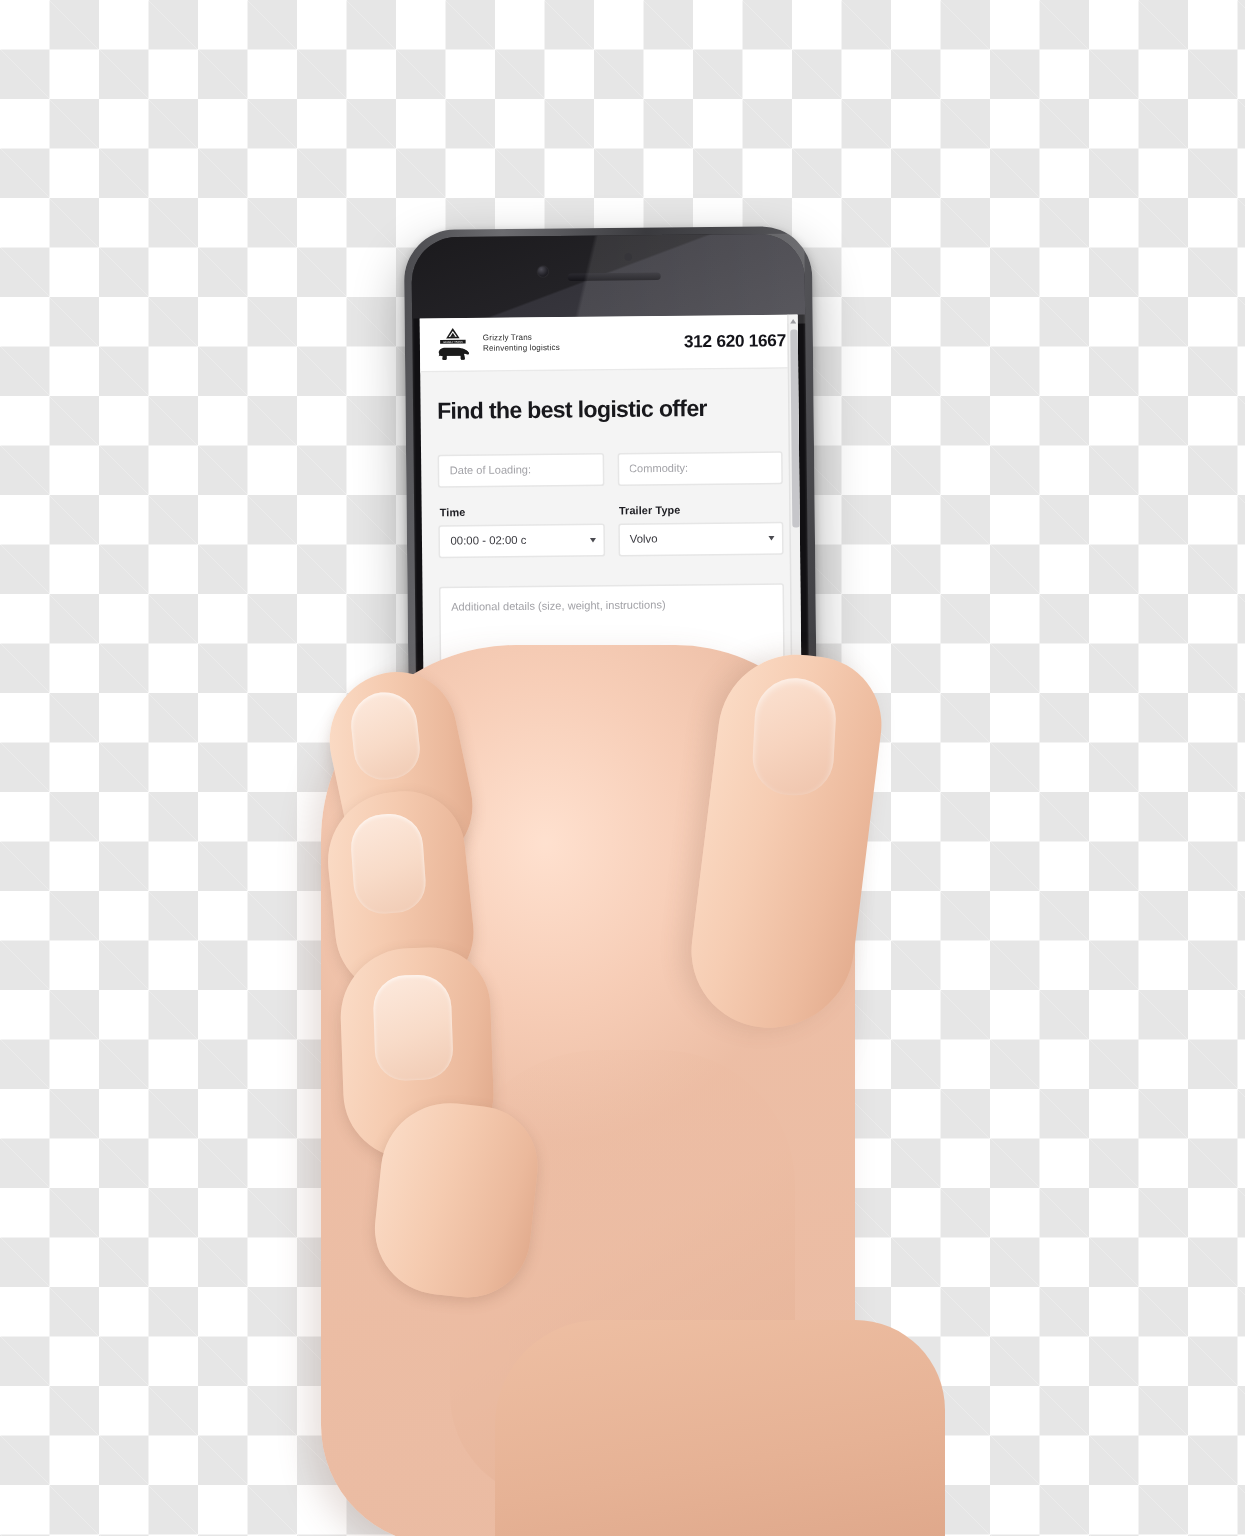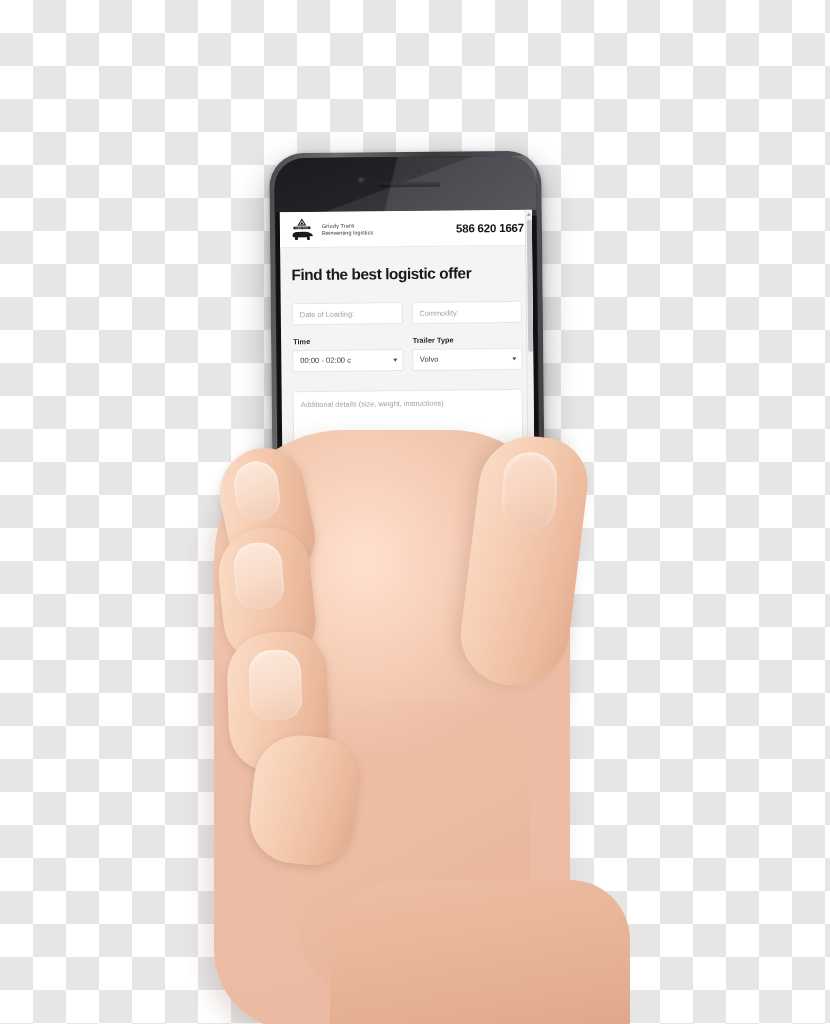--- a/index.html
+++ b/index.html
@@ -430,21 +430,21 @@
                 <text x="26" y="23" font-size="3.4" fill="#ffffff" text-anchor="middle" font-family="Liberation Sans, sans-serif">GRIZZLY TRANS</text>
                 <path d="M7 42 C7 35 12 31 19 31 L33 31 C41 31 46 34 47 37 C47.6 38.6 46.4 39 45 38.6 L42 37.8 C41 37.5 40.4 38.2 40.6 39 L41.4 43.5 C41.6 44.6 40.9 45.2 40 45.2 L37.6 45.2 C36.8 45.2 36.2 44.6 36.2 43.8 L36.2 40 L17 40 L17 44 C17 44.8 16.4 45.3 15.6 45.3 L13 45.3 C12.2 45.3 11.6 44.7 11.7 43.9 L12.2 40.5 C9.6 40 7 38.6 7 42 Z" fill="#1a1a1a"></path>
                 <path d="M7 36 C7 32 11 29.5 16 29.5 L31 29.5 C39 29.5 45 32.5 47.2 36.2 C47.9 37.4 47 38.2 45.6 37.8 L42.4 36.9 C41.3 36.6 40.6 37.3 40.8 38.3 L41.8 44 C42 45 41.3 45.6 40.3 45.6 L37.9 45.6 C37 45.6 36.4 45 36.4 44.2 L36.4 40.2 L17.6 40.2 L17.6 44.2 C17.6 45 17 45.6 16.1 45.6 L13.6 45.6 C12.7 45.6 12 45 12.2 44 L13 39 C9.5 38.6 7 37.8 7 36 Z" fill="#1a1a1a"></path>
               </svg>
             </div>
             <div class="brand-text">
               <span class="brand-line">Grizzly Trans</span>
               <span class="brand-line">Reinventing logistics</span>
             </div>
           </div>
-          <div class="phone-number">586 620 1667</div>
+          <div class="phone-number">312 620 1667</div>
         </div>
 
         <div class="page-body">
           <div class="page-title">Find the best logistic offer</div>
 
           <div class="row">
             <div class="col">
               <input class="inp" type="text" placeholder="Date of Loading:" style="">
             </div>
             <div class="col">

